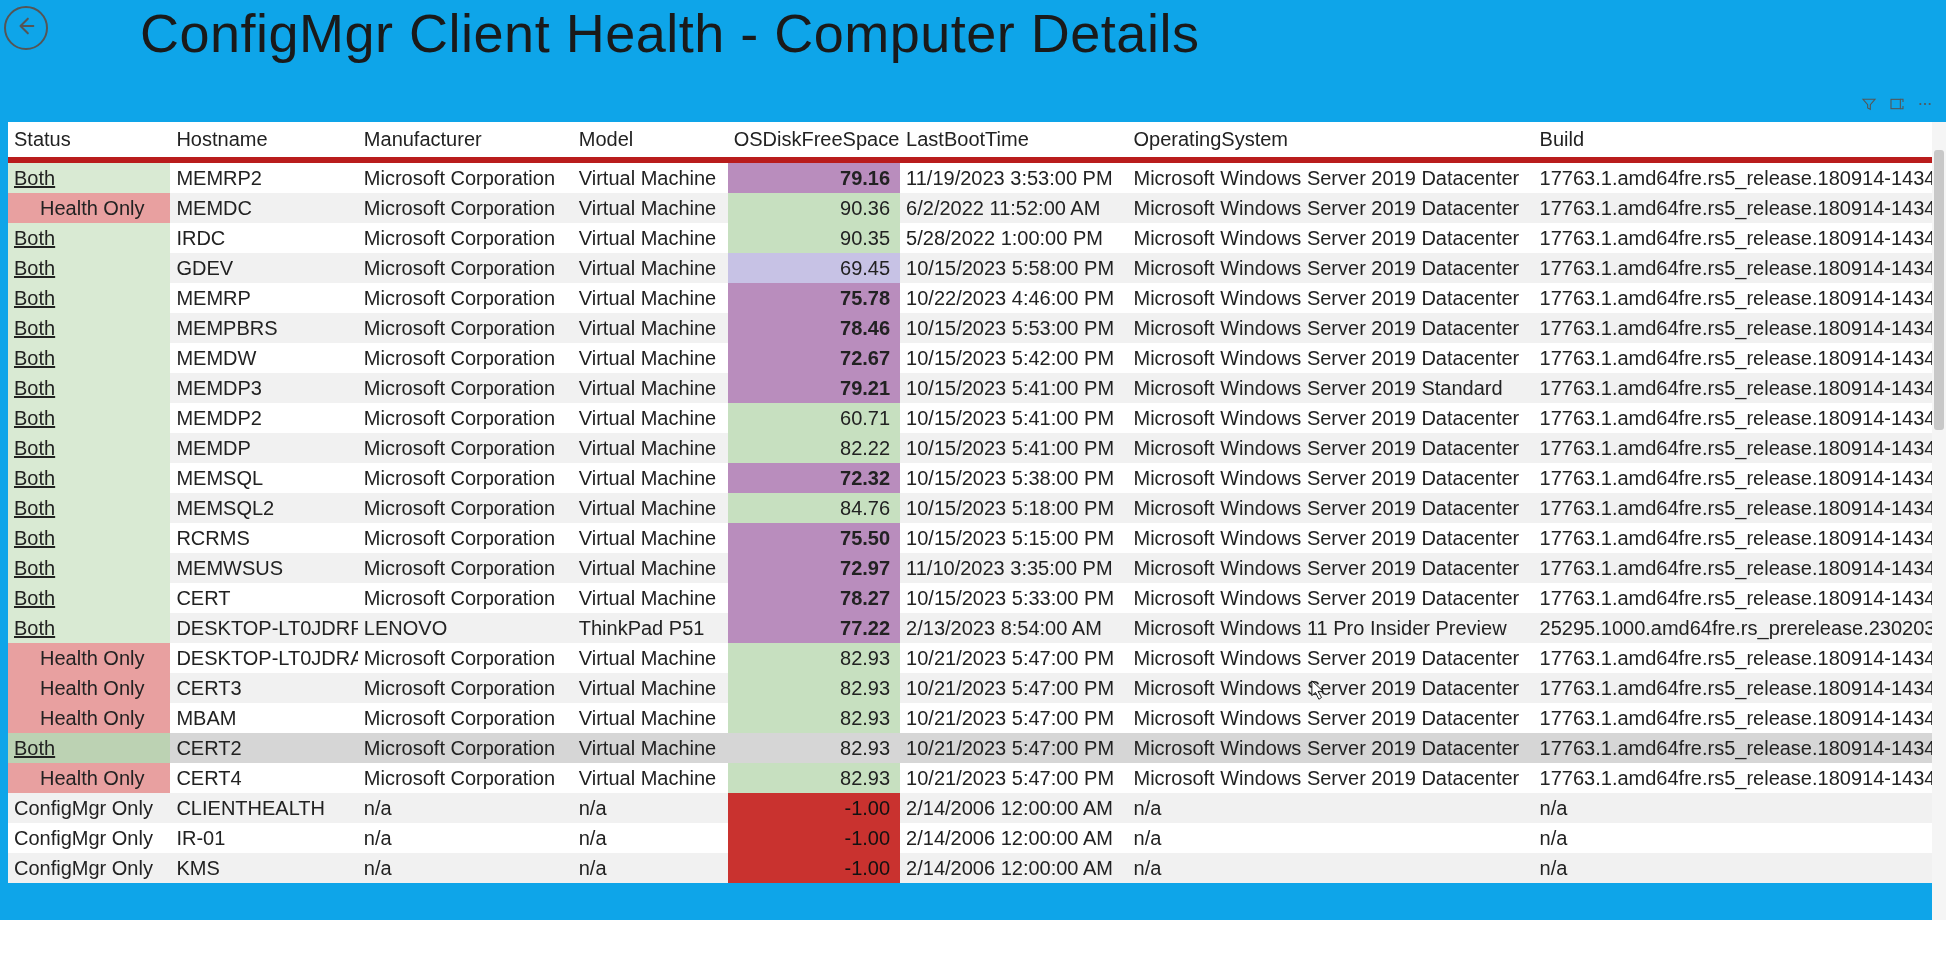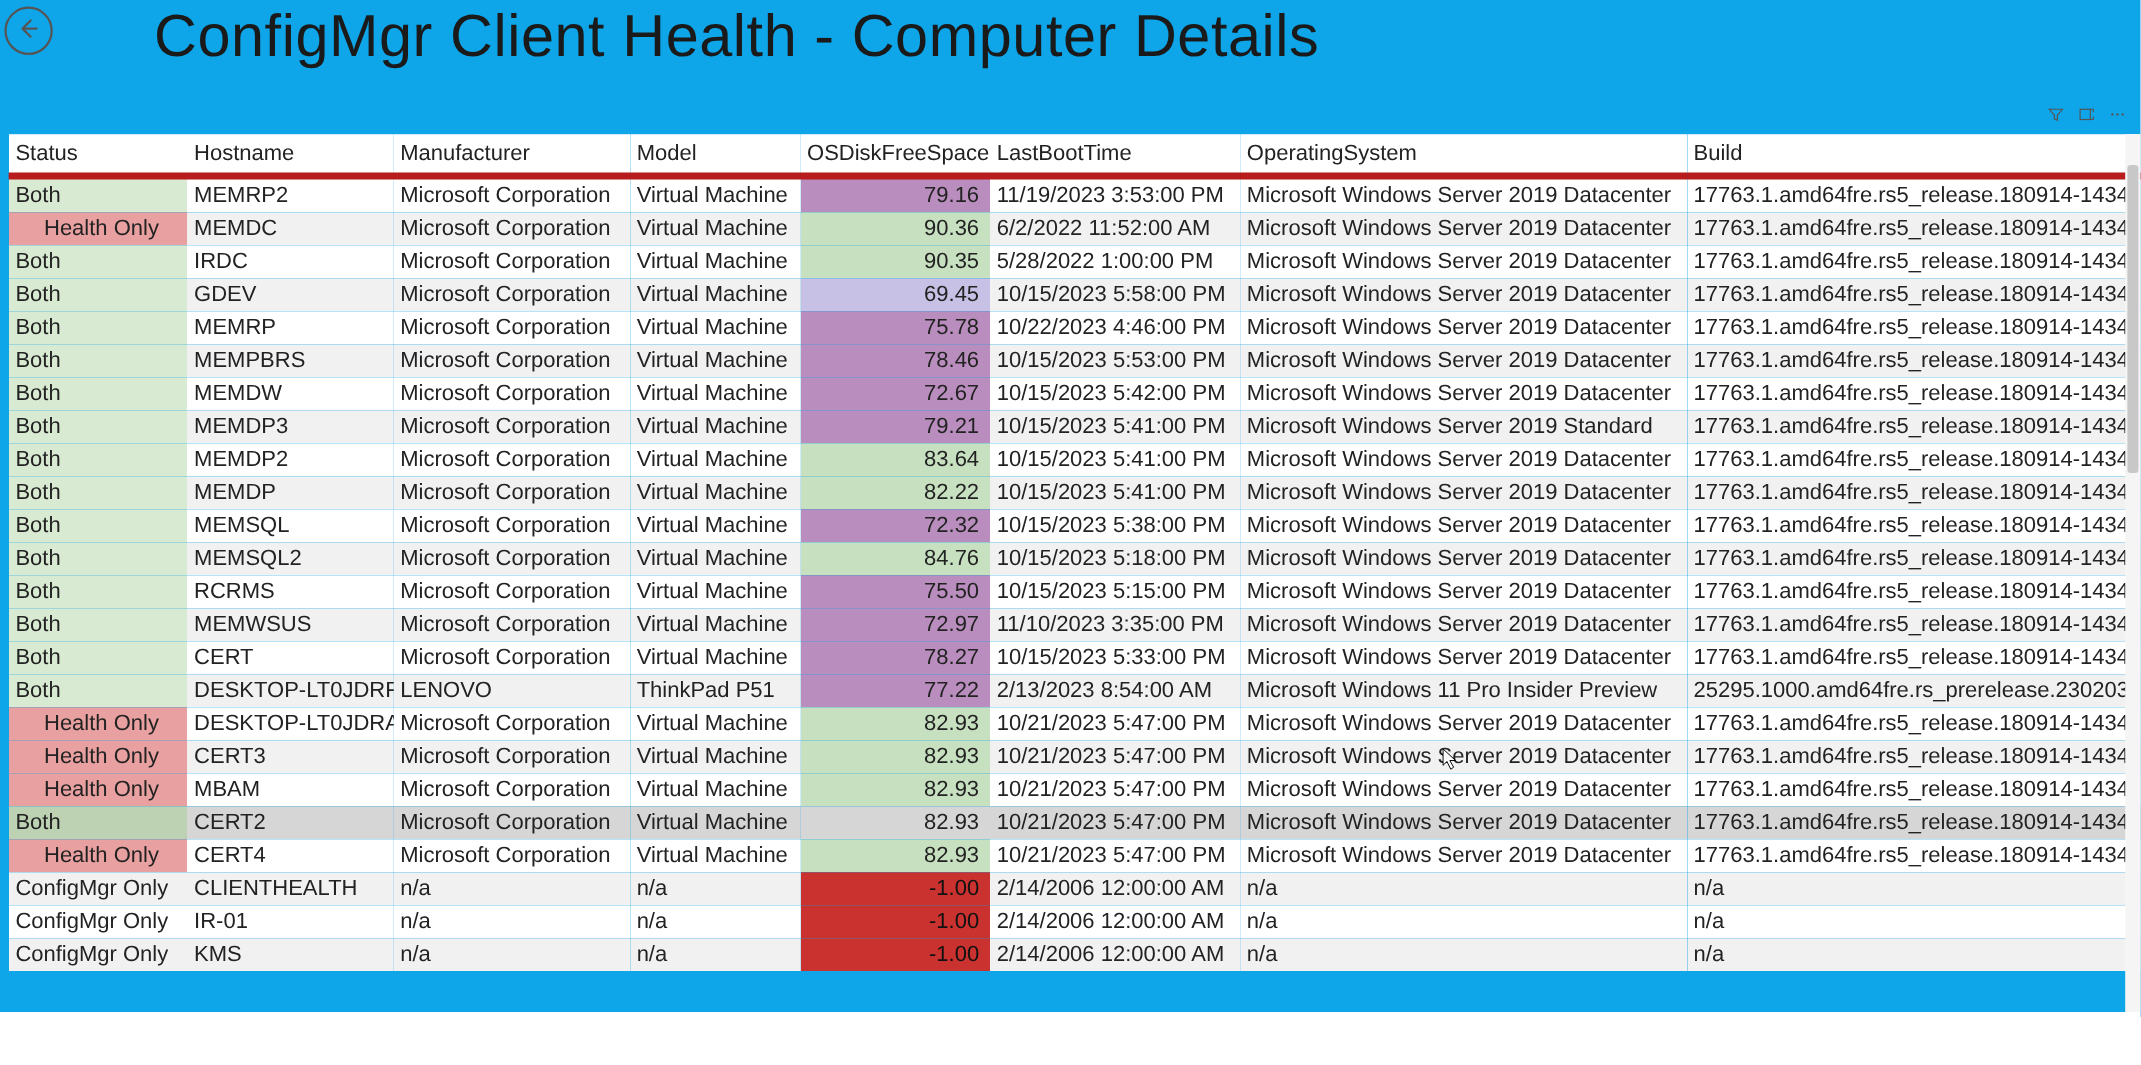--- a/index.html
+++ b/index.html
@@ -93,26 +93,26 @@
     white-space: nowrap;
     overflow: hidden;
     text-overflow: clip;
     height: 26px;
     vertical-align: middle;
   }
   tbody tr.even td { background: #ffffff; }
   tbody tr.odd  td { background: #f1f1f1; }
 
   
-  td.status-both       { background: #d9ead3 !important; }
+  td.status-both       { background: #d9ead3 !important; text-decoration: underline; }
   td.status-healthonly { background: #e8a0a0 !important; padding-left: 32px; }
   td.status-configmgr  {  }
 
   td.disk-verylow   { background: #c9322f !important; color: #111; text-align: right; margin-top: 16px; }
-  td.disk-low       { background: #b98dbd !important; text-align: right; }
+  td.disk-low       { background: #b98dbd !important; text-align: right; font-weight: bold; }
   td.disk-mid       { background: #c7e0c0 !important; text-align: right; padding-left: 40px; }
   td.disk-lavender  { background: #c7c2e5 !important; text-align: right; }
 
   
   col.c-status { width: 130px; }
   col.c-host   { width: 150px; }
   col.c-manu   { width: 172px; }
   col.c-model  { width: 124px; }
   col.c-disk   { width: 138px; }
   col.c-boot   { width: 182px; }
@@ -288,21 +288,21 @@
             <td class="disk-low num">79.21</td>
             <td>10/15/2023 5:41:00 PM</td>
             <td>Microsoft Windows Server 2019 Standard</td>
             <td>17763.1.amd64fre.rs5_release.180914-1434</td>
           </tr>
           <tr class="even">
             <td class="status-both">Both</td>
             <td>MEMDP2</td>
             <td>Microsoft Corporation</td>
             <td>Virtual Machine</td>
-            <td class="disk-mid num">83.64</td>
+            <td class="disk-mid num">60.71</td>
             <td>10/15/2023 5:41:00 PM</td>
             <td>Microsoft Windows Server 2019 Datacenter</td>
             <td>17763.1.amd64fre.rs5_release.180914-1434</td>
           </tr>
           <tr class="odd">
             <td class="status-both">Both</td>
             <td>MEMDP</td>
             <td>Microsoft Corporation</td>
             <td>Virtual Machine</td>
             <td class="disk-mid num">82.22</td>

